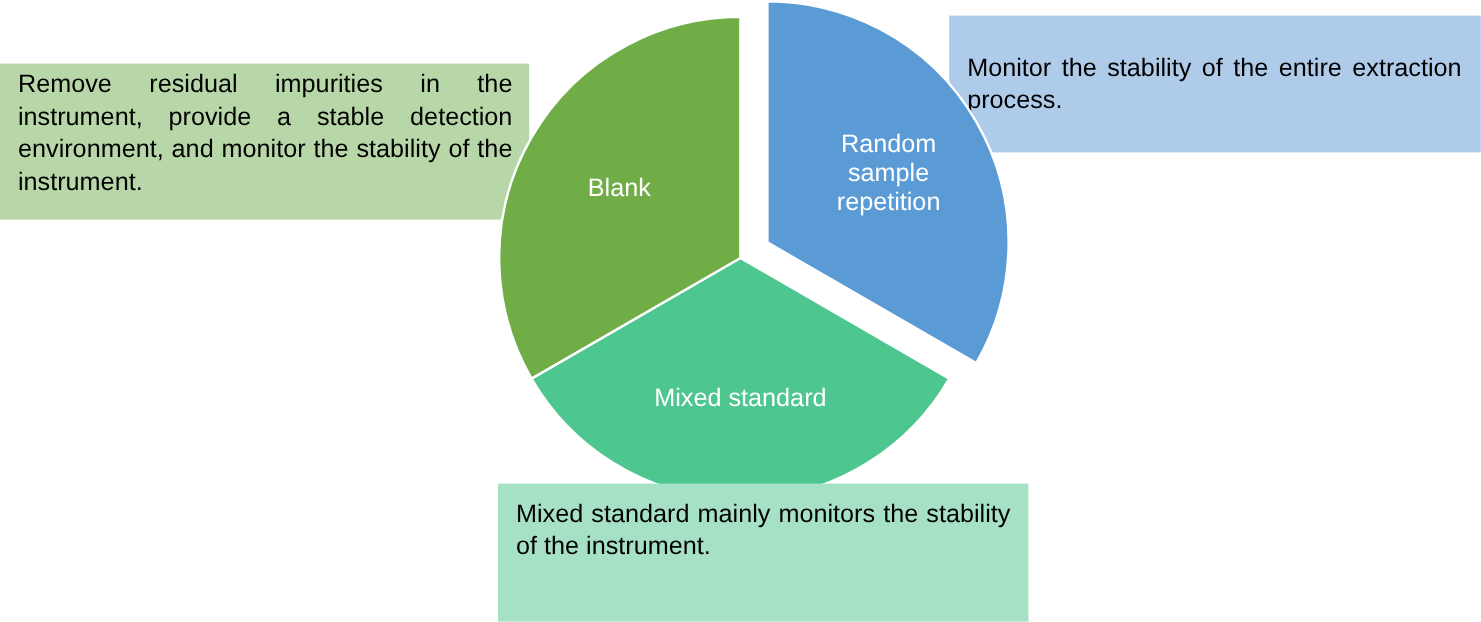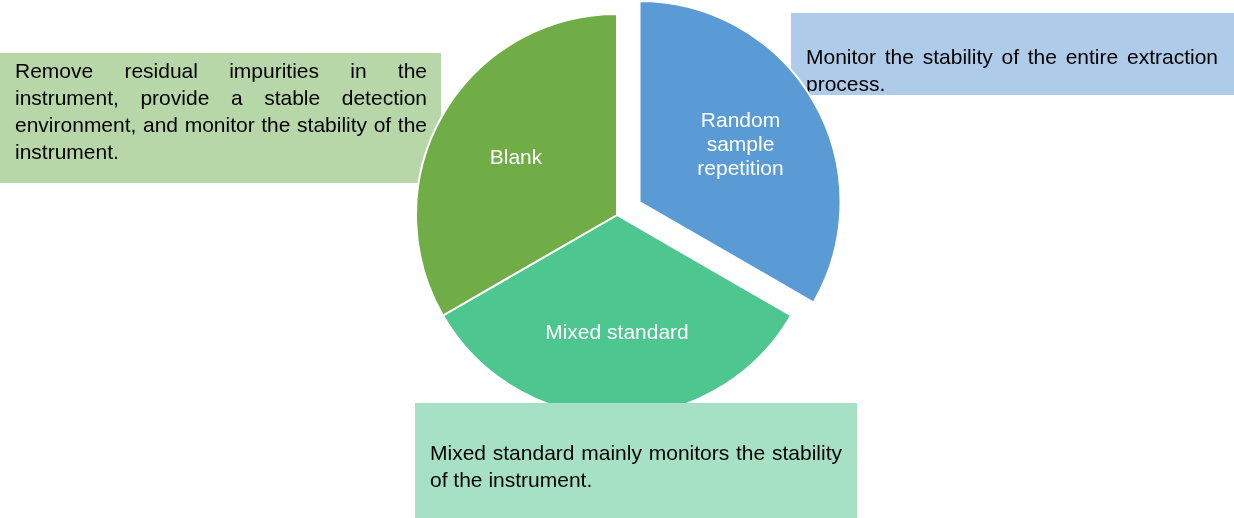--- a/index.html
+++ b/index.html
@@ -2,24 +2,24 @@
 <html><head>
 <meta charset="utf-8">
 <style>
   html, body { margin: 0; padding: 0; background: #ffffff; }
   body { width: 1234px; height: 518px; position: relative; overflow: hidden;
          font-family: "Liberation Sans", sans-serif; }
   .box { position: absolute; box-sizing: border-box; color: #000;
          font-size: 21px; line-height: 27px; text-align: justify; }
   .box-green { left: 0; top: 53px; width: 441px; height: 130px; background: #b7d7a8;
                padding: 4px 14px 0 15px; }
-  .box-blue { left: 791px; top: 13px; width: 443px; height: 82px; background: #aecbea;
+  .box-blue { left: 791px; top: 13px; width: 443px; height: 114px; background: #aecbea;
               padding: 30px 16px 0 15px; }
   .box-mint { left: 415px; top: 403px; width: 442px; height: 115px; background: #a6e1c5;
-              padding: 36px 15px 0 15px; z-index: 3; }
+              padding: 12px 15px 0 15px; z-index: 3; }
   .box p { margin: 0; text-align-last: left; }
   #pie { position: absolute; left: 0; top: 0; z-index: 2; }
   .pie-label { fill: #ffffff; font-family: "Liberation Sans", sans-serif; font-size: 21px; text-anchor: middle; }
 </style>
 </head>
 <body>
 
 <div class="box box-green">
   <p>Remove residual impurities in the instrument, provide a stable detection environment, and monitor the stability of the instrument.</p>
 </div>

